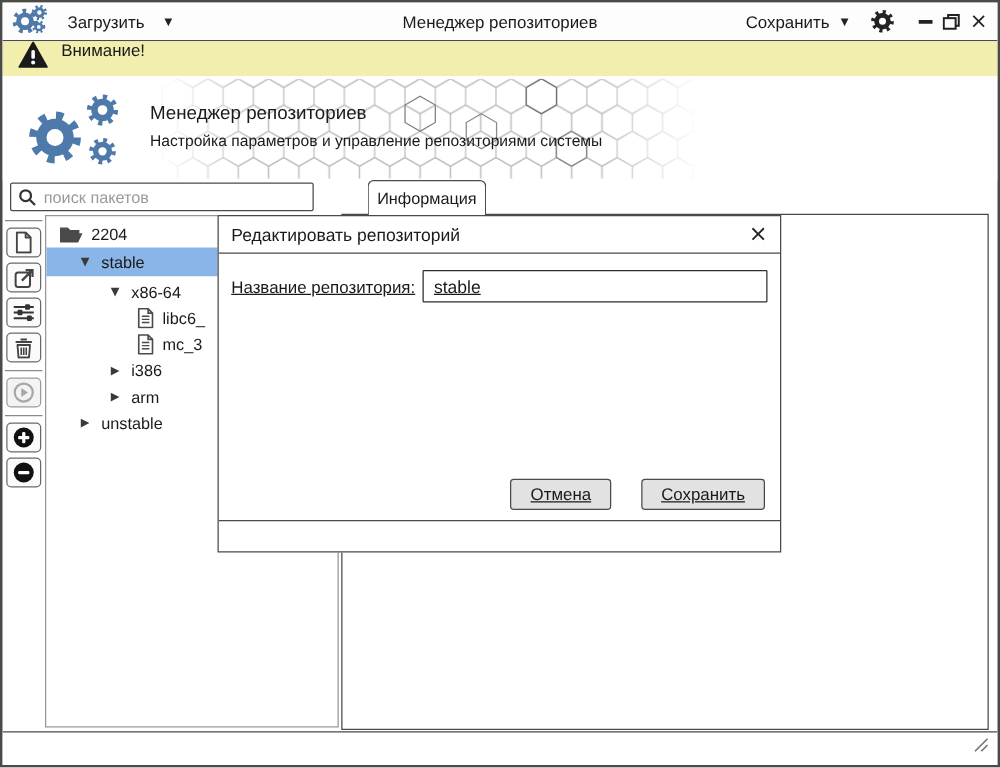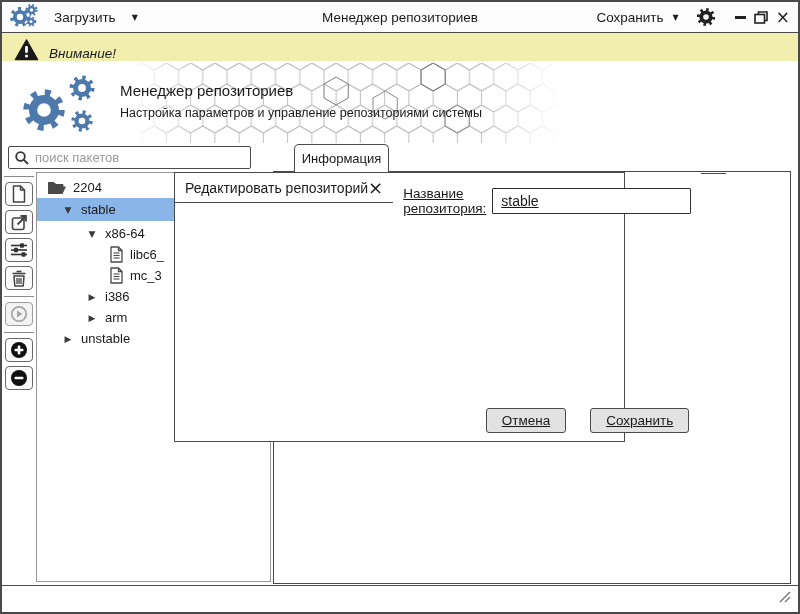--- a/index.html
+++ b/index.html
@@ -23,23 +23,22 @@
   }
   .tb-right { margin-left:auto; display:flex; align-items:center; gap:9px; }
   .menu-label { font-size:13.5px; }
   .tri { font-family:"DejaVu Sans", sans-serif; font-size:8px; color:#222; }
   .win-controls { display:flex; align-items:center; gap:8px; margin-left:10px; }
   .min-glyph { width:11px; height:3px; background:#222; }
   .close-glyph { font-size:17px; line-height:14px; color:#222; font-family:"DejaVu Sans",sans-serif; }
   
   .banner {
     position:absolute; left:0; top:31px; width:796px; height:28px;
-    background:#f1eeae; display:flex; align-items:flex-end; gap:10px; padding:0 12px;
+    background:#f1eeae; display:flex; align-items:flex-start; gap:10px; padding:0 12px;
     font-size:13.5px;
-    font-style:italic;
   }
   
   .header { position:absolute; left:0; top:59px; width:796px; height:84px; background:#fff; }
   .hexes { position:absolute; left:128px; top:2px; }
   .logo-big { position:absolute; left:20px; top:7px; }
   .header-text { position:absolute; left:118px; top:21px; }
   .header-title { font-size:15px; margin-bottom:7px; }
   .header-subtitle { font-size:12.5px; }
   
   .search-wrap { position:absolute; left:6px; top:144px; width:243px; height:23px; }
@@ -83,21 +82,21 @@
   .tree-row.selected { height:23px; background:#8ab5e8; margin-bottom:2px; }
   .lvl0 { padding-left:10px; } .lvl1 { padding-left:24px; }
   .lvl2 { padding-left:48px; } .lvl3 { padding-left:72px; }
   .tw { width:14px; text-align:center; font-family:"DejaVu Sans",sans-serif; font-size:9px; color:#3a3a3a; flex:0 0 auto; }
   .tree-label { margin-left:6px; white-space:nowrap; }
   .node-icon { flex:0 0 auto; display:flex; align-items:center; }
   
   .dialog {
     position:absolute; left:172px; top:170px; width:451px; height:270px;
     background:#fff; border:1.7px solid #4a4a4a; z-index:10;
-    display:flex; 
+    display:flex; flex-direction:column;
   }
   .dialog-titlebar {
     height:30px; border-bottom:1.7px solid #4a4a4a;
     display:flex; align-items:center; padding:0 10px; font-size:14px; flex:0 0 auto;
   }
   .dialog-close { margin-left:auto; font-size:18px; font-family:"DejaVu Sans",sans-serif; color:#222; line-height:1; }
   .dialog-body { flex:1 1 auto; display:flex; flex-direction:column; padding:13px 10px 8px 10px;text-decoration:underline; }
   .field-row { display:flex; align-items:center; font-size:13.5px; }
   .field-input {
     flex:1; height:26px; margin-left:6px; border:1.7px solid #2e2e2e; border-radius:1px;

